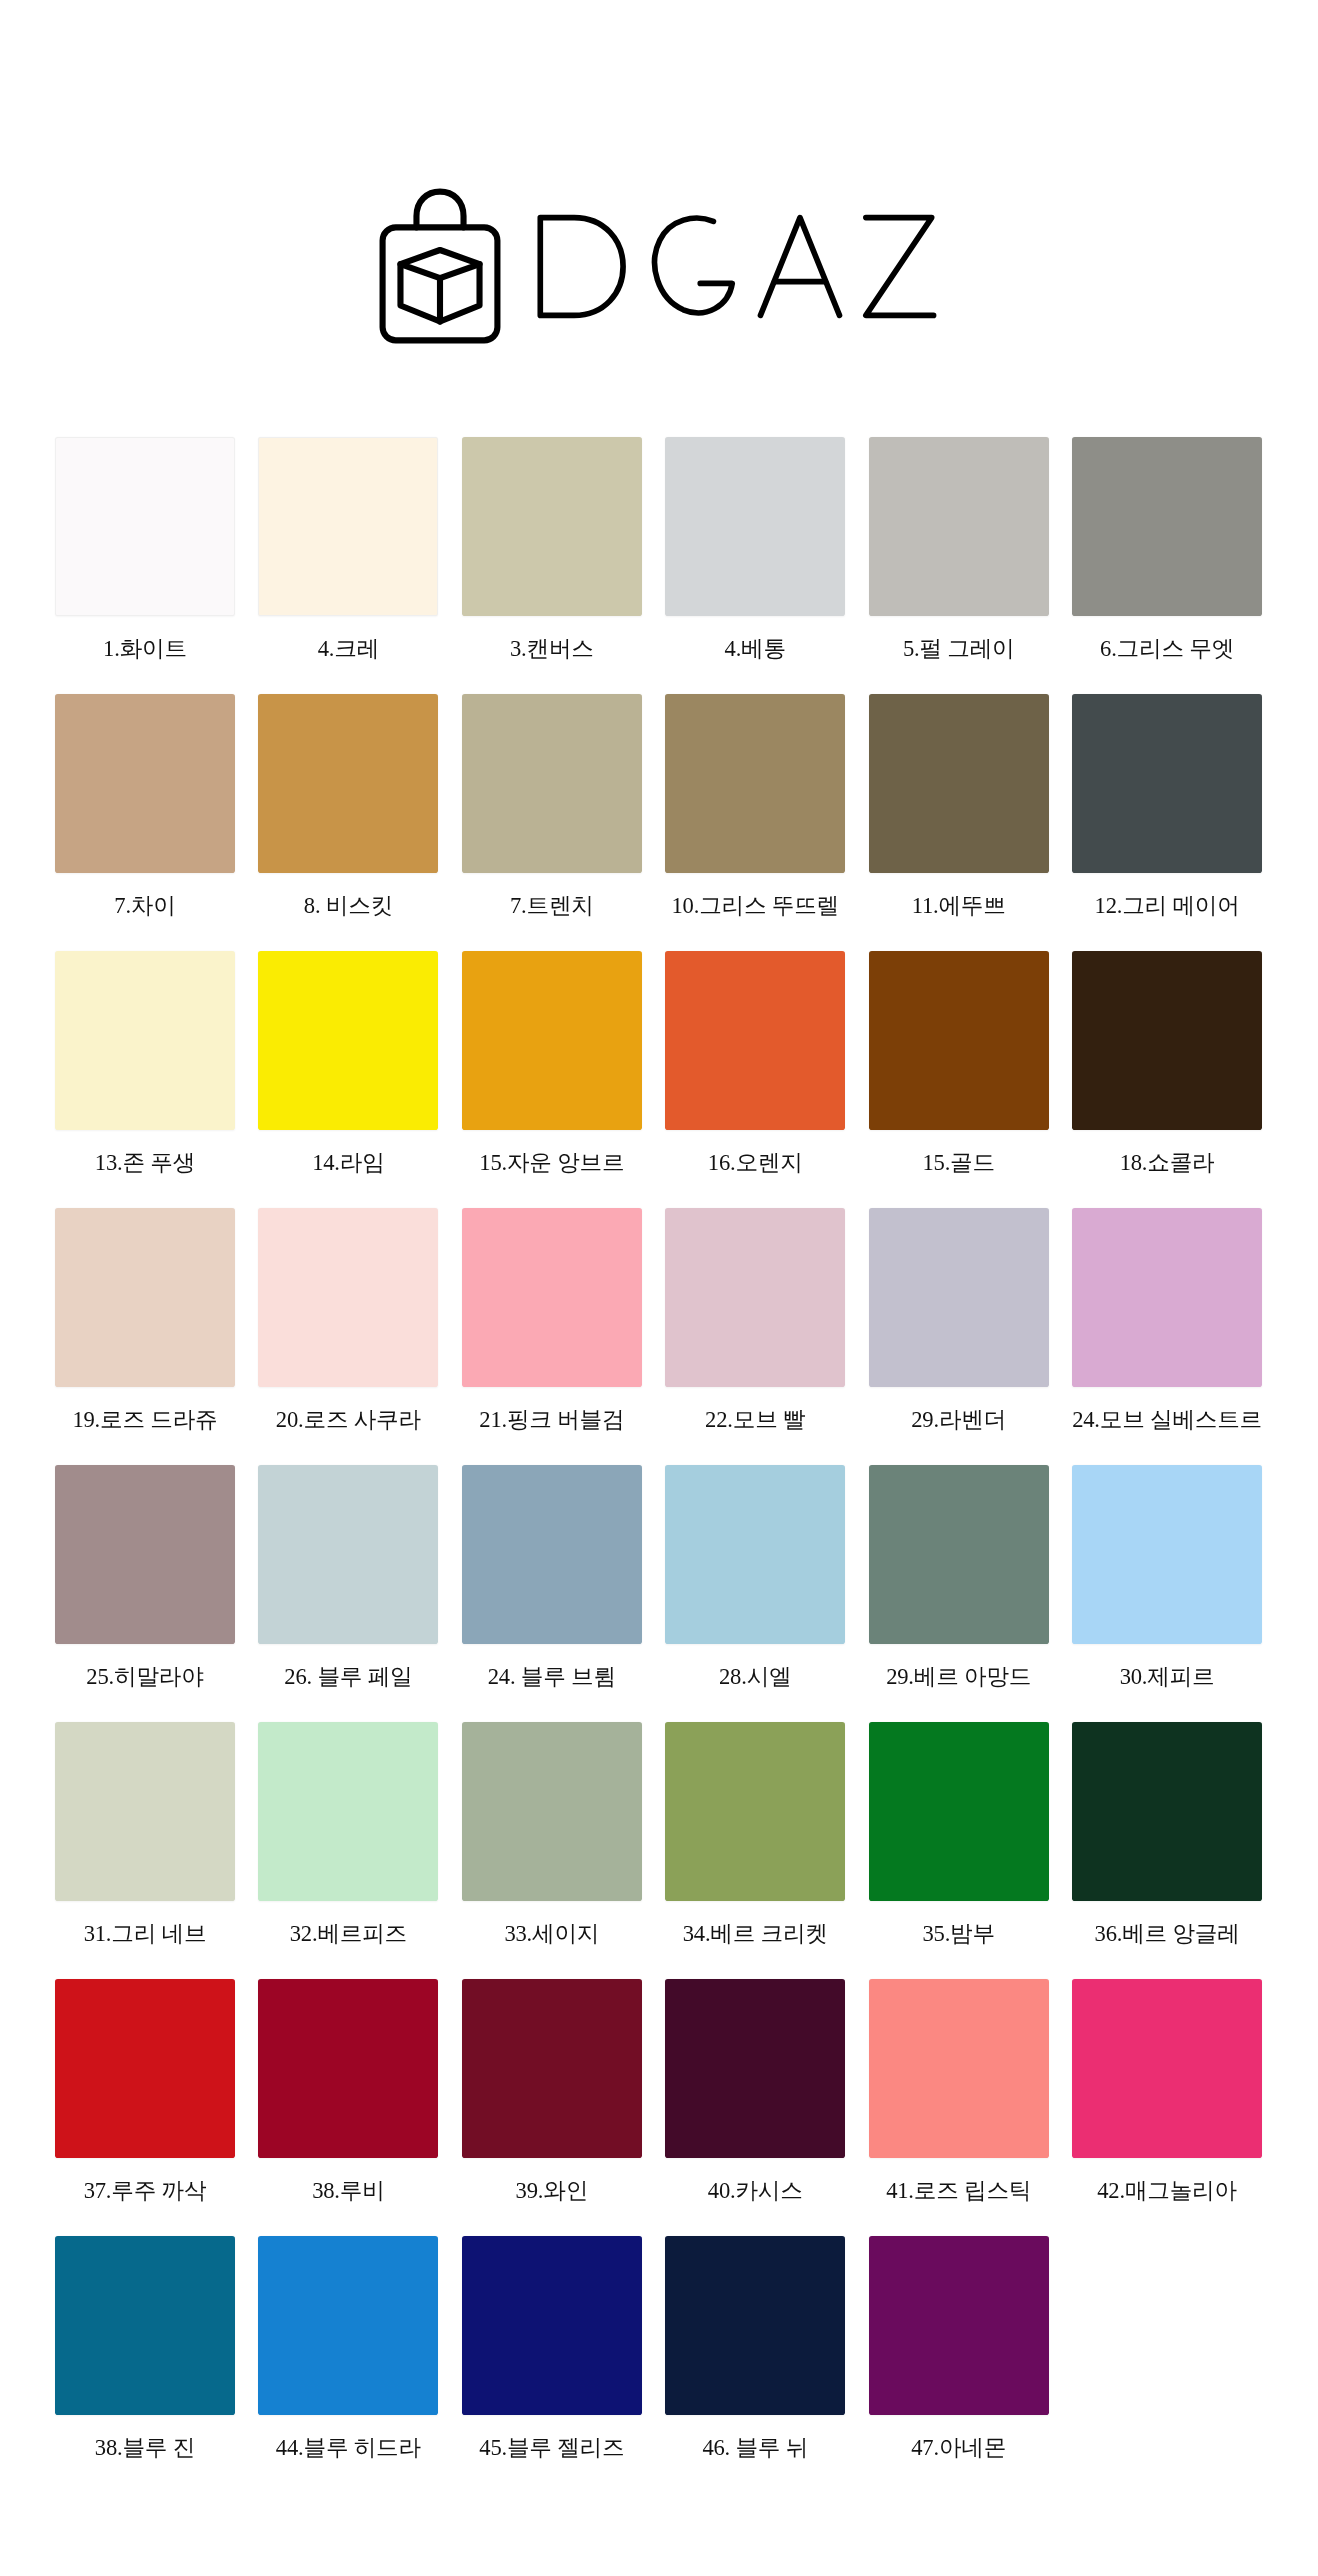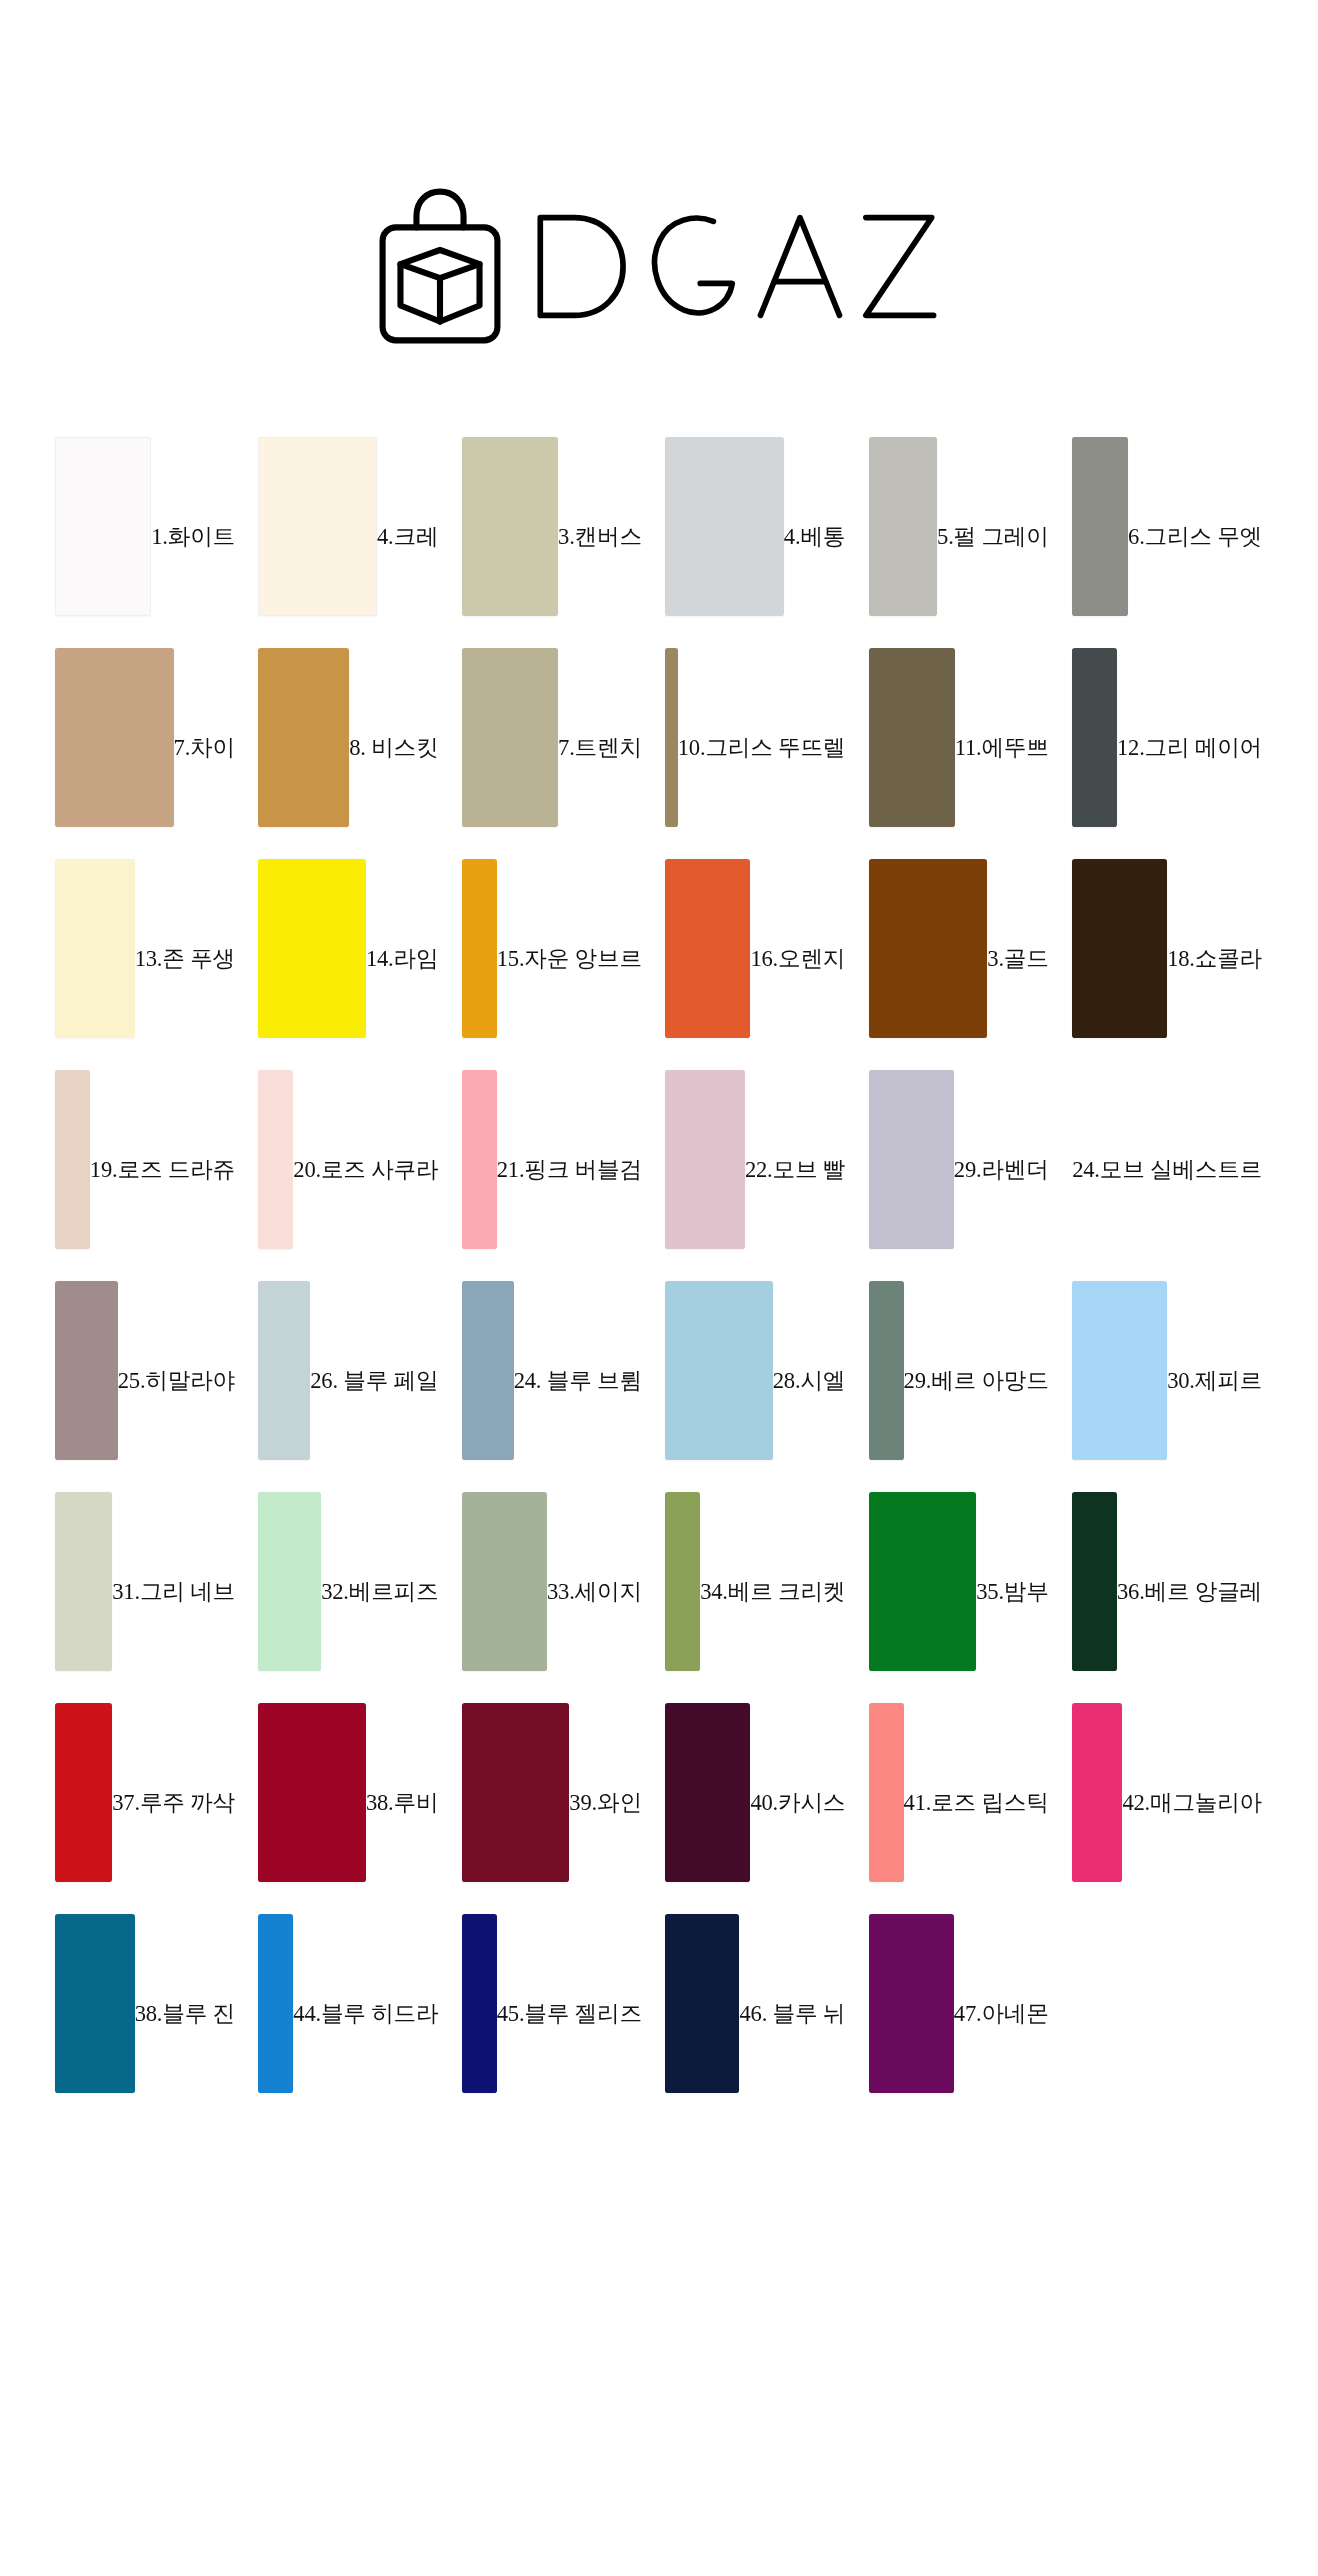--- a/index.html
+++ b/index.html
@@ -47,21 +47,21 @@
     margin-top: 90px;
     padding: 0 57px 0 55px;
     display: grid;
     grid-template-columns: repeat(6, 1fr);
     column-gap: 23.5px;
     row-gap: 0;
   }
 
   .swatch-cell {
     display: flex;
-    flex-direction: row;
+    flex-direction: column;
     align-items: center;
     margin-bottom: 32px;
   }
 
   .swatch-chip {
     width: 100%;
     height: 179px;
     border-radius: 2.8px;
     box-shadow: 0 0.9px 1.9px rgba(0,0,0,0.05);
   }
@@ -180,21 +180,21 @@
   <div class="swatch-cell">
     <div class="swatch-chip" style="background-color: rgb(232, 162, 17);"></div>
     <div class="swatch-label">15.자운 앙브르</div>
   </div>
   <div class="swatch-cell">
     <div class="swatch-chip" style="background-color: rgb(227, 90, 44);"></div>
     <div class="swatch-label">16.오렌지</div>
   </div>
   <div class="swatch-cell">
     <div class="swatch-chip" style="background-color: rgb(124, 63, 7);"></div>
-    <div class="swatch-label">3.골드</div>
+    <div class="swatch-label">15.골드</div>
   </div>
   <div class="swatch-cell">
     <div class="swatch-chip" style="background-color: rgb(51, 32, 15);"></div>
     <div class="swatch-label">18.쇼콜라</div>
   </div>
 
   <div class="swatch-cell">
     <div class="swatch-chip" style="background-color: rgb(232, 210, 195);"></div>
     <div class="swatch-label">19.로즈 드라쥬</div>
   </div>

